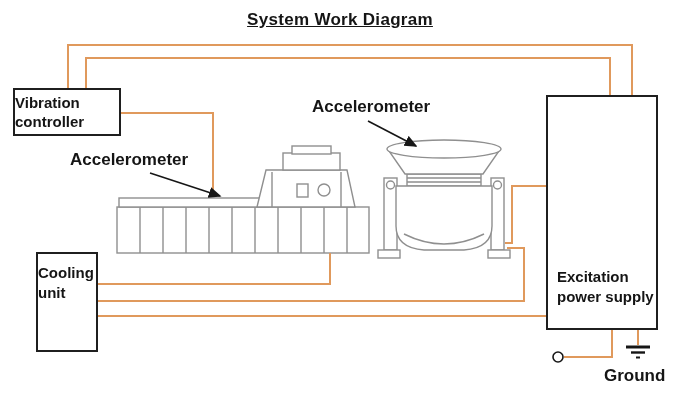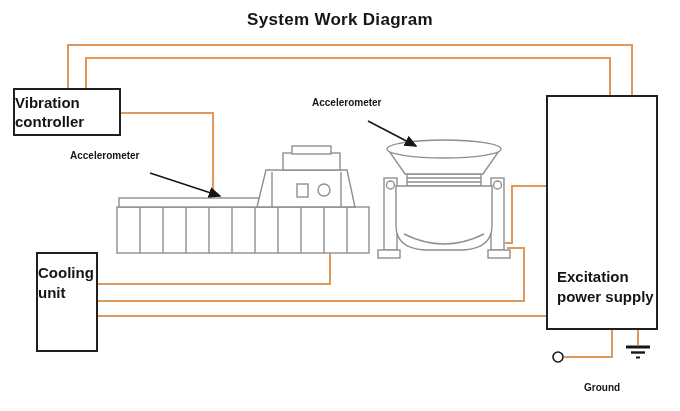--- a/index.html
+++ b/index.html
@@ -12,23 +12,23 @@
   html,body{margin:0;padding:0;background:#fff;}
   .stage{
     position:relative;width:680px;height:411px;overflow:hidden;
     background:var(--background,#fff);
     font-family:"Liberation Sans","DejaVu Sans",sans-serif;
     color:var(--text,#151515);
   }
   .layer{position:absolute;left:0;top:0;width:680px;height:411px;}
   .title{
     position:absolute;left:0;top:10px;width:680px;text-align:center;
-    font-size:17px;font-weight:bold;letter-spacing:.3px;
+    font-size:17px;font-weight:bold;letter-spacing:.3px;text-decoration:underline;
   }
-  .lbl{position:absolute;font-size:10px;font-weight:bold;white-space:nowrap;}
+  .lbl{position:absolute;font-size:17px;font-weight:bold;white-space:nowrap;}
   .box{
     position:absolute;border:2px solid var(--box-border,#1f1f1f);
     box-sizing:border-box;background:var(--background,#fff);
     font-size:15px;font-weight:bold;line-height:1.3;
   }
   .vc{left:13px;top:88px;width:108px;height:48px;display:flex;align-items:center;justify-content:center;text-align:left;}
   .cu{left:36px;top:252px;width:62px;height:100px;text-align:left;padding-top:9px;}
   .pa{left:546px;top:95px;width:112px;height:235px;}
   .pa-label{position:absolute;left:9px;top:58px;line-height:1.35;}
   .eps-label{position:absolute;left:9px;top:170px;line-height:1.35;}
@@ -116,15 +116,15 @@
   <div class="box cu">
     <span>Cooling unit</span>
   </div>
 
   <div class="box pa">
     <div class="eps-label">Excitation power supply</div>
   </div>
 
   <div class="lbl" style="left:70px;top:150px;">Accelerometer</div>
   <div class="lbl" style="left:312px;top:97px;">Accelerometer</div>
-  <div class="lbl" style="left:584px;top:366px;margin-top:16px;">Ground</div>
+  <div class="lbl" style="left:604px;top:366px;">Ground</div>
 
 </div>
 
 </body></html>

